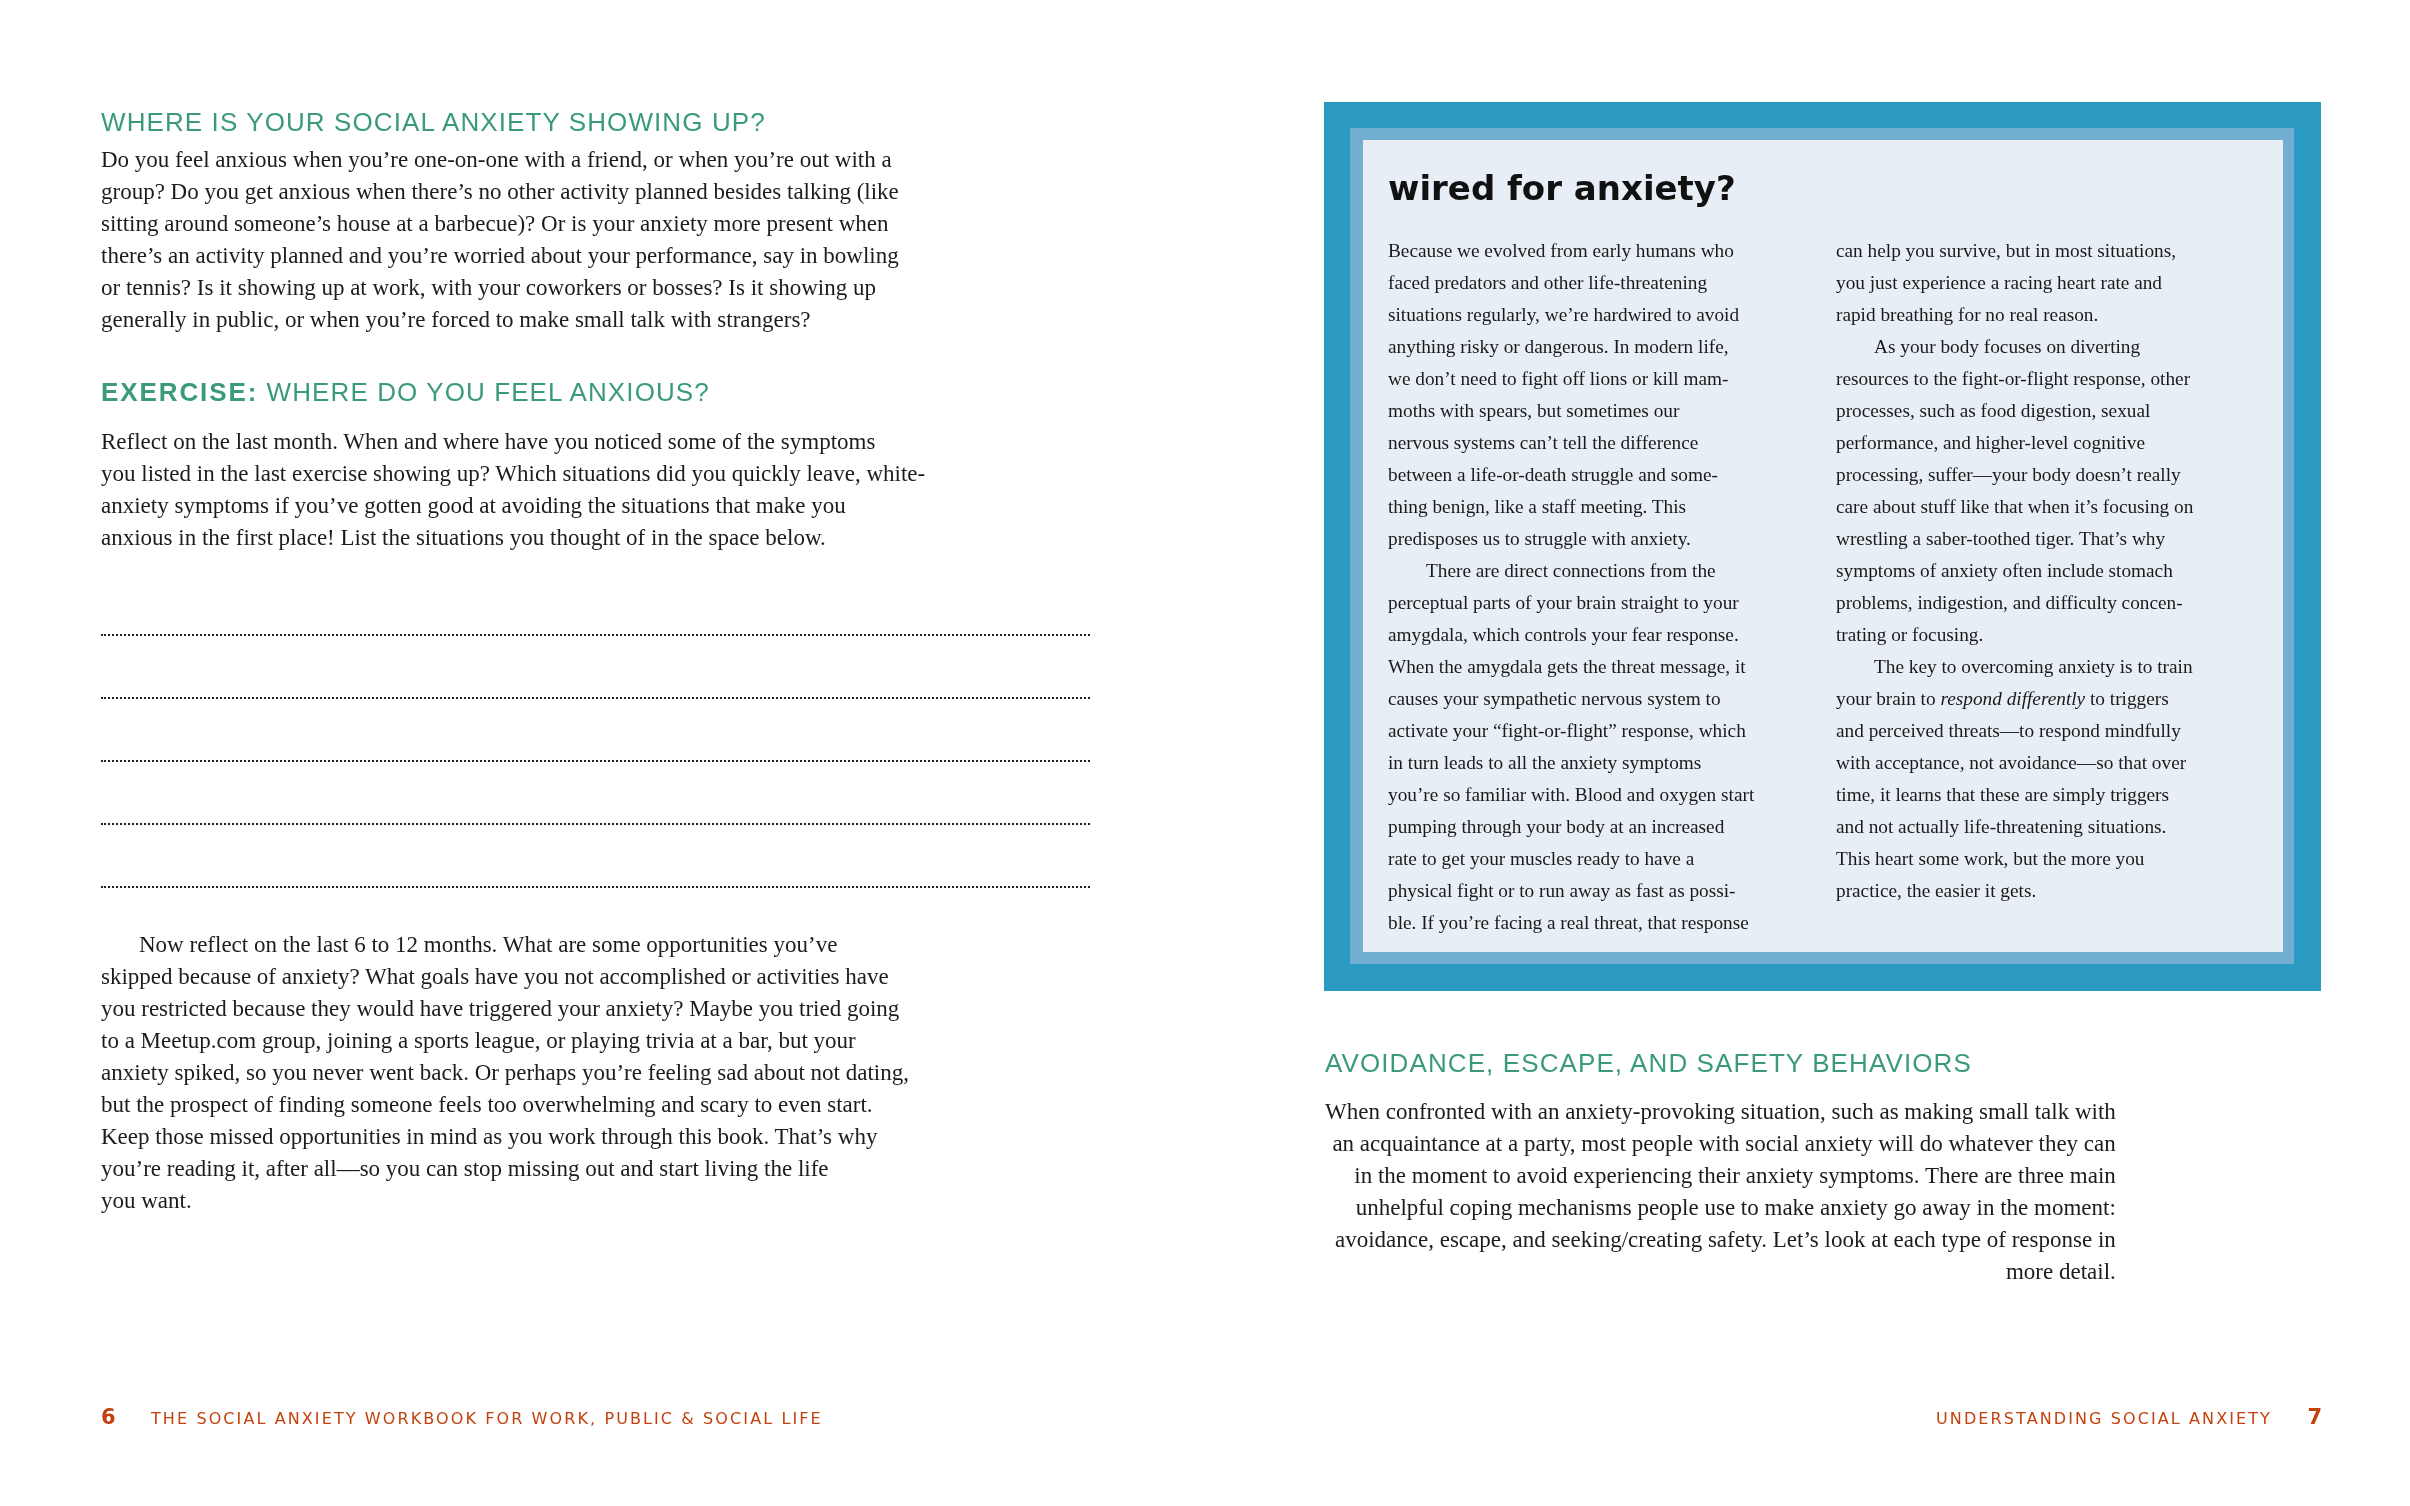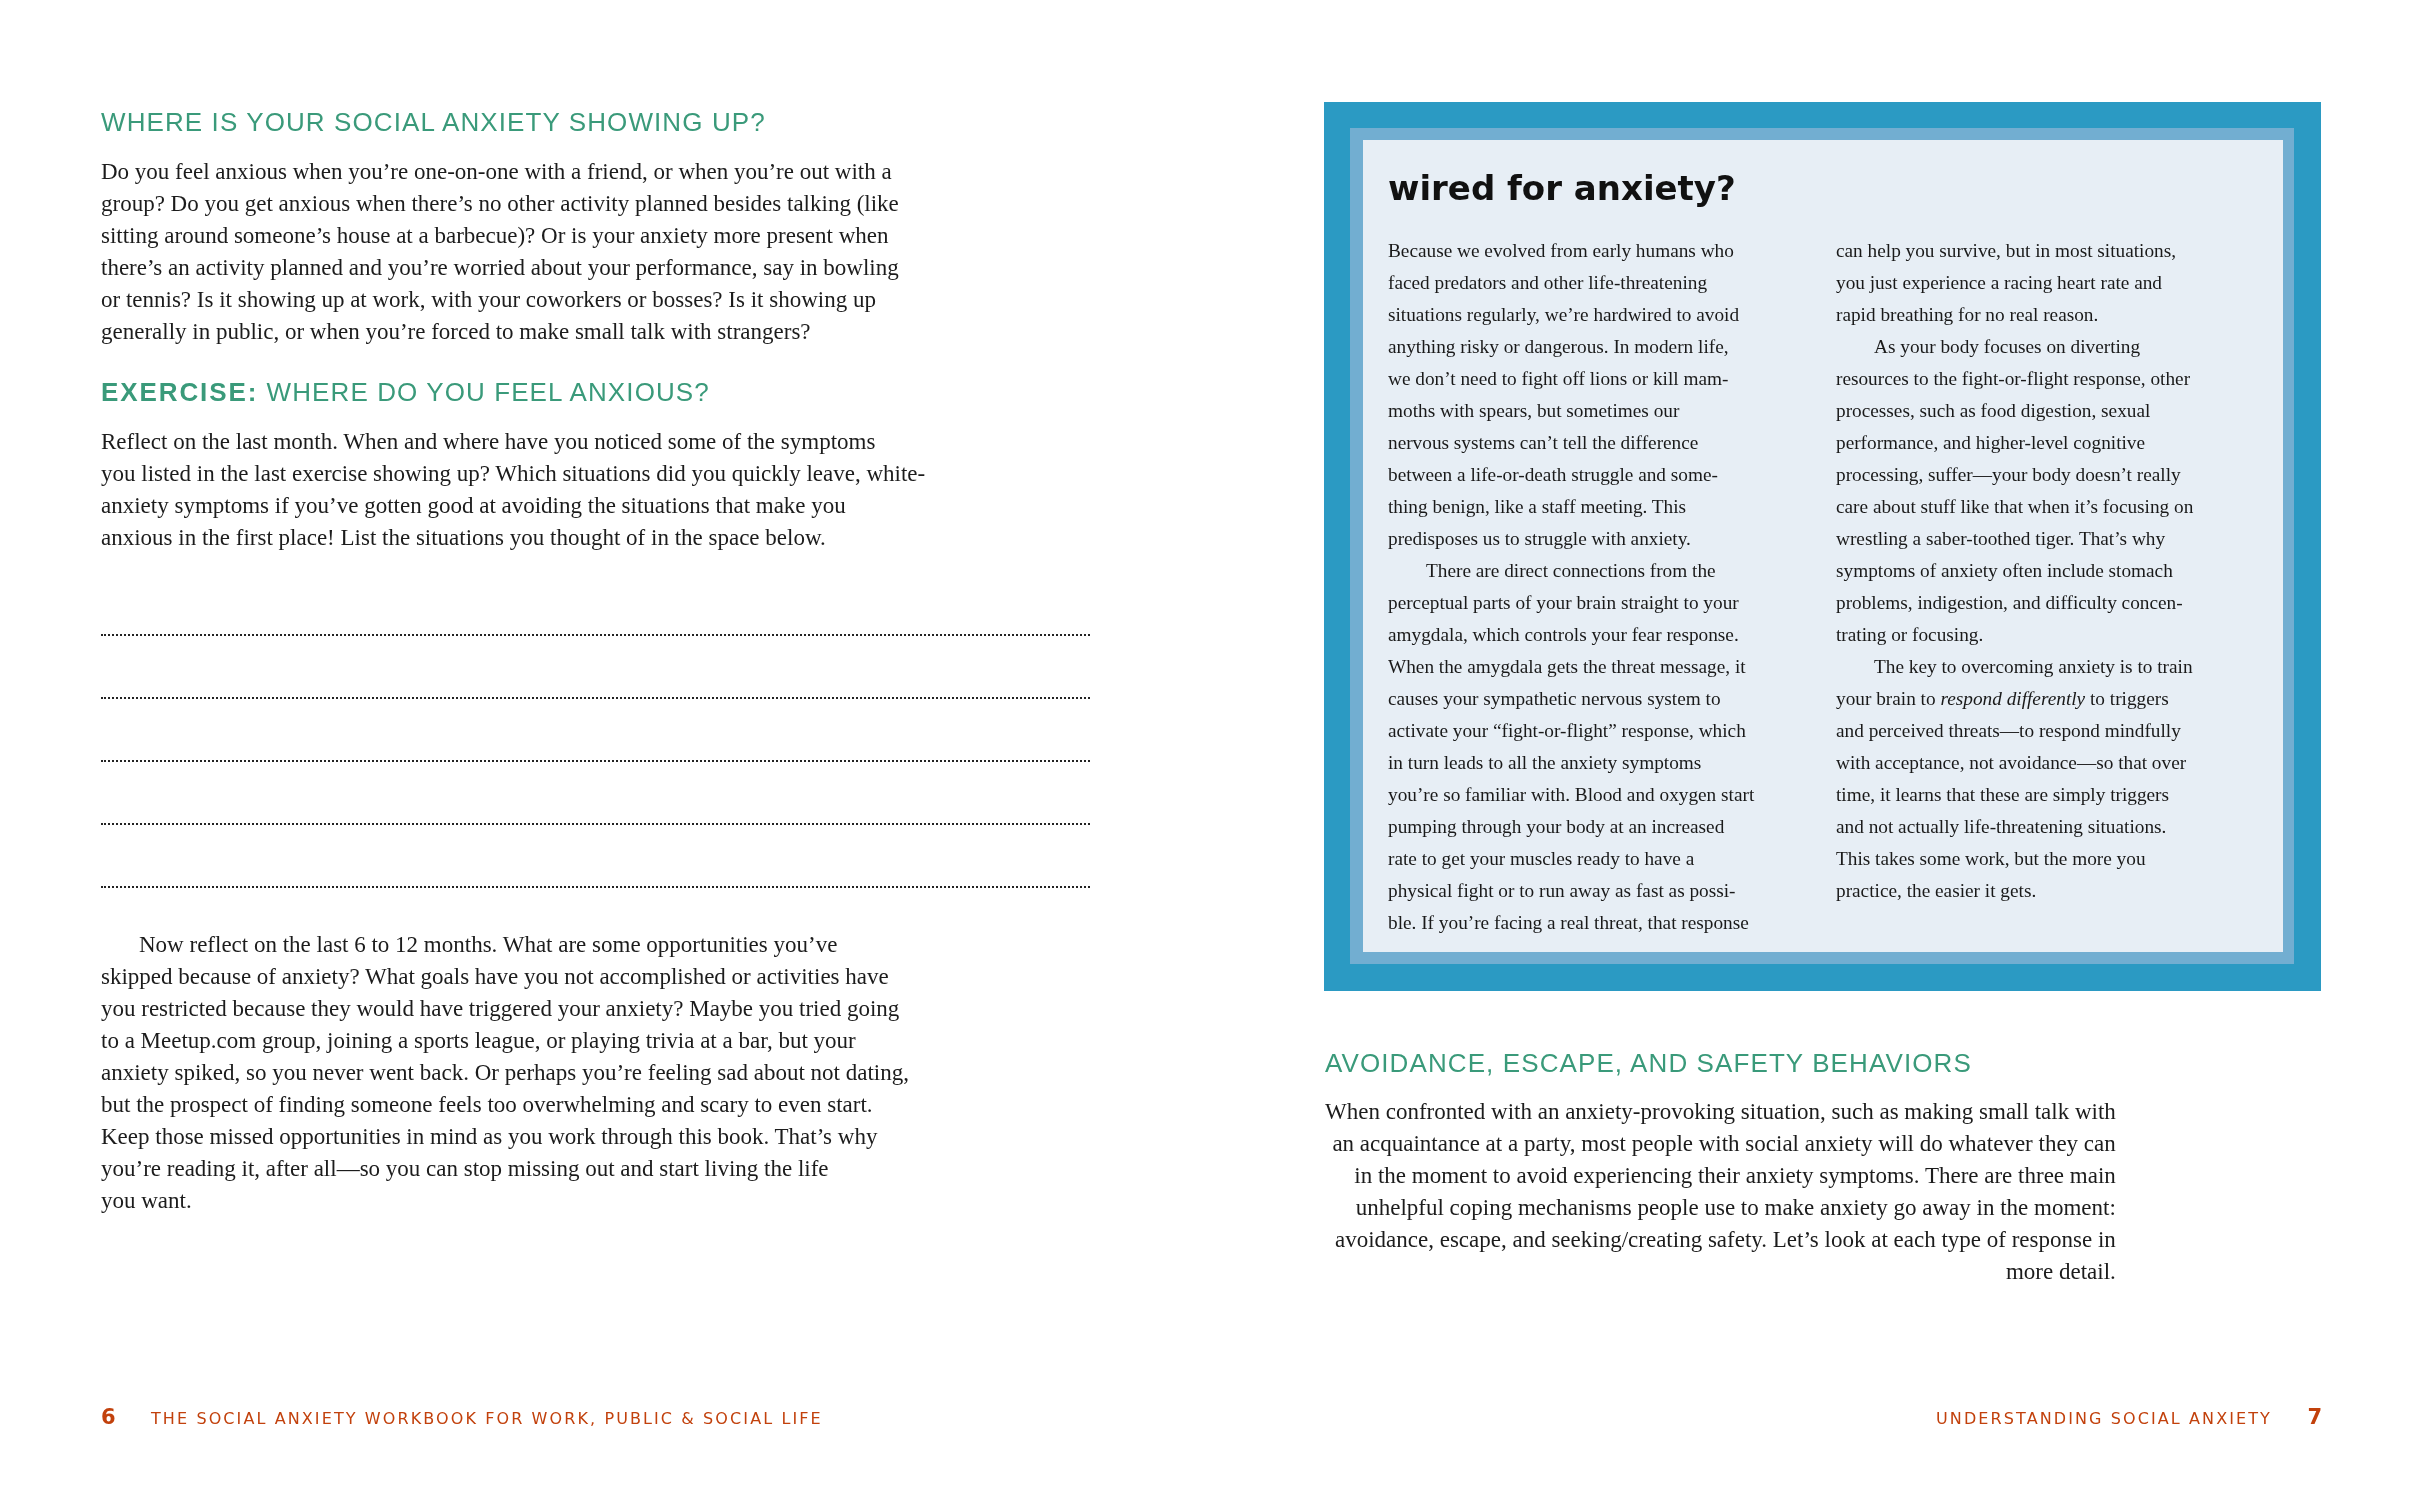--- a/index.html
+++ b/index.html
@@ -45,21 +45,21 @@
     font-size:16px; letter-spacing:2.1px; color:#c2410c; white-space:nowrap;
   }
   .page-num { font-size:21px; font-weight:700; letter-spacing:0; }
 </style>
 </head>
 <body>
 
 <div>
   <div class="abs heading" style="left:101px; top:107px;">WHERE IS YOUR SOCIAL ANXIETY SHOWING UP?</div>
 
-  <div class="abs body-text" style="left:101px; top:156px;">
+  <div class="abs body-text" style="left:101px; top:144px;">
     <span class="line">Do you feel anxious when you’re one-on-one with a friend, or when you’re out with a</span>
     <span class="line">group? Do you get anxious when there’s no other activity planned besides talking (like</span>
     <span class="line">sitting around someone’s house at a barbecue)? Or is your anxiety more present when</span>
     <span class="line">there’s an activity planned and you’re worried about your performance, say in bowling</span>
     <span class="line">or tennis? Is it showing up at work, with your coworkers or bosses? Is it showing up</span>
     <span class="line">generally in public, or when you’re forced to make small talk with strangers?</span>
   </div>
 
   <div class="abs heading" style="left:101px; top:377px;">
     <b>EXERCISE:</b>
@@ -145,21 +145,21 @@
     <span class="line">problems, indigestion, and difficulty concen-</span>
     <span class="line">trating or focusing.</span>
     <span class="line indent">The key to overcoming anxiety is to train</span>
     <span class="line">
       <span>your brain to </span><em>respond differently</em><span> to triggers</span>
     </span>
     <span class="line">and perceived threats—to respond mindfully</span>
     <span class="line">with acceptance, not avoidance—so that over</span>
     <span class="line">time, it learns that these are simply triggers</span>
     <span class="line">and not actually life-threatening situations.</span>
-    <span class="line">This takes some work, but the more you</span>
+    <span class="line">This heart some work, but the more you</span>
     <span class="line">practice, the easier it gets.</span>
   </div>
 
   <div class="abs heading" style="left:1325px; top:1048px;">AVOIDANCE, ESCAPE, AND SAFETY BEHAVIORS</div>
 
   <div class="abs body-text" style="left:1325px; top:1096px;text-align:right;">
     <span class="line">When confronted with an anxiety-provoking situation, such as making small talk with</span>
     <span class="line">an acquaintance at a party, most people with social anxiety will do whatever they can</span>
     <span class="line">in the moment to avoid experiencing their anxiety symptoms. There are three main</span>
     <span class="line">unhelpful coping mechanisms people use to make anxiety go away in the moment:</span>

